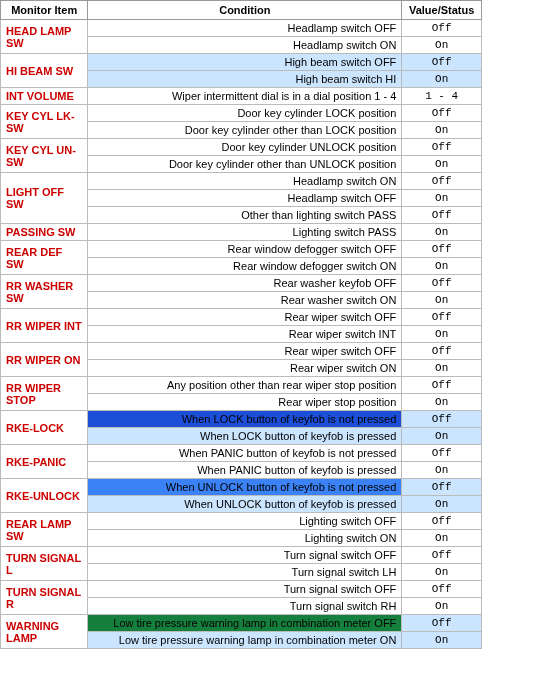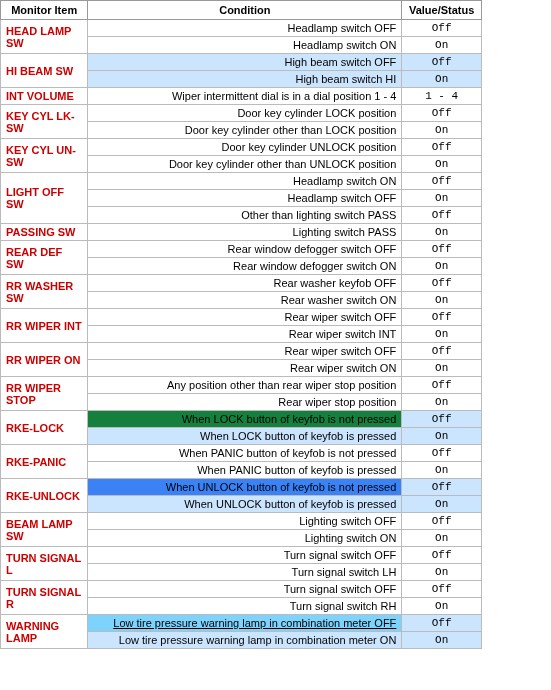--- a/index.html
+++ b/index.html
@@ -159,21 +159,21 @@
         <td class="col-monitor" rowspan="2">RR WIPER STOP</td>
         <td class="col-condition">Any position other than rear wiper stop position</td>
         <td class="col-value">Off</td>
       </tr>
       <tr>
         <td class="col-condition">Rear wiper stop position</td>
         <td class="col-value">On</td>
       </tr>
       <tr>
         <td class="col-monitor" rowspan="2">RKE-LOCK</td>
-        <td class="col-condition" style="background-color: #15803d;">When LOCK button of keyfob is not pressed</td>
+        <td class="col-condition" style="background-color: #1d4ed8;">When LOCK button of keyfob is not pressed</td>
         <td class="col-value" style="background-color: rgb(204, 229, 255);">Off</td>
       </tr>
       <tr>
         <td class="col-condition" style="background-color: rgb(204, 229, 255);">When LOCK button of keyfob is pressed</td>
         <td class="col-value" style="background-color: rgb(204, 229, 255);">On</td>
       </tr>
       <tr>
         <td class="col-monitor" rowspan="2">RKE-PANIC</td>
         <td class="col-condition">When PANIC button of keyfob is not pressed</td>
         <td class="col-value">Off</td>
@@ -185,21 +185,21 @@
       <tr>
         <td class="col-monitor" rowspan="2">RKE-UNLOCK</td>
         <td class="col-condition" style="background-color: #3b82f6;">When UNLOCK button of keyfob is not pressed</td>
         <td class="col-value" style="background-color: rgb(204, 229, 255);">Off</td>
       </tr>
       <tr>
         <td class="col-condition" style="background-color: rgb(204, 229, 255);">When UNLOCK button of keyfob is pressed</td>
         <td class="col-value" style="background-color: rgb(204, 229, 255);">On</td>
       </tr>
       <tr>
-        <td class="col-monitor" rowspan="2">BEAM LAMP SW</td>
+        <td class="col-monitor" rowspan="2">REAR LAMP SW</td>
         <td class="col-condition">Lighting switch OFF</td>
         <td class="col-value">Off</td>
       </tr>
       <tr>
         <td class="col-condition">Lighting switch ON</td>
         <td class="col-value">On</td>
       </tr>
       <tr>
         <td class="col-monitor" rowspan="2">TURN SIGNAL L</td>
         <td class="col-condition">Turn signal switch OFF</td>
@@ -213,21 +213,21 @@
         <td class="col-monitor" rowspan="2">TURN SIGNAL R</td>
         <td class="col-condition">Turn signal switch OFF</td>
         <td class="col-value">Off</td>
       </tr>
       <tr>
         <td class="col-condition">Turn signal switch RH</td>
         <td class="col-value">On</td>
       </tr>
       <tr>
         <td class="col-monitor" rowspan="2">WARNING LAMP</td>
-        <td class="col-condition" style="background-color: #7dd3fc; text-decoration: underline;">Low tire pressure warning lamp in combination meter OFF</td>
+        <td class="col-condition" style="background-color: #15803d;">Low tire pressure warning lamp in combination meter OFF</td>
         <td class="col-value" style="background-color: rgb(204, 229, 255);">Off</td>
       </tr>
       <tr>
         <td class="col-condition" style="background-color: rgb(204, 229, 255);">Low tire pressure warning lamp in combination meter ON</td>
         <td class="col-value" style="background-color: rgb(204, 229, 255);">On</td>
       </tr>
     </tbody>
 </table>
 
 </body></html>

